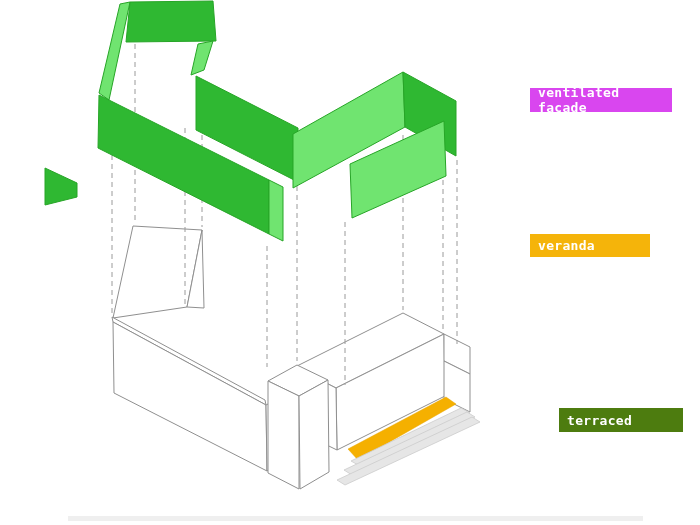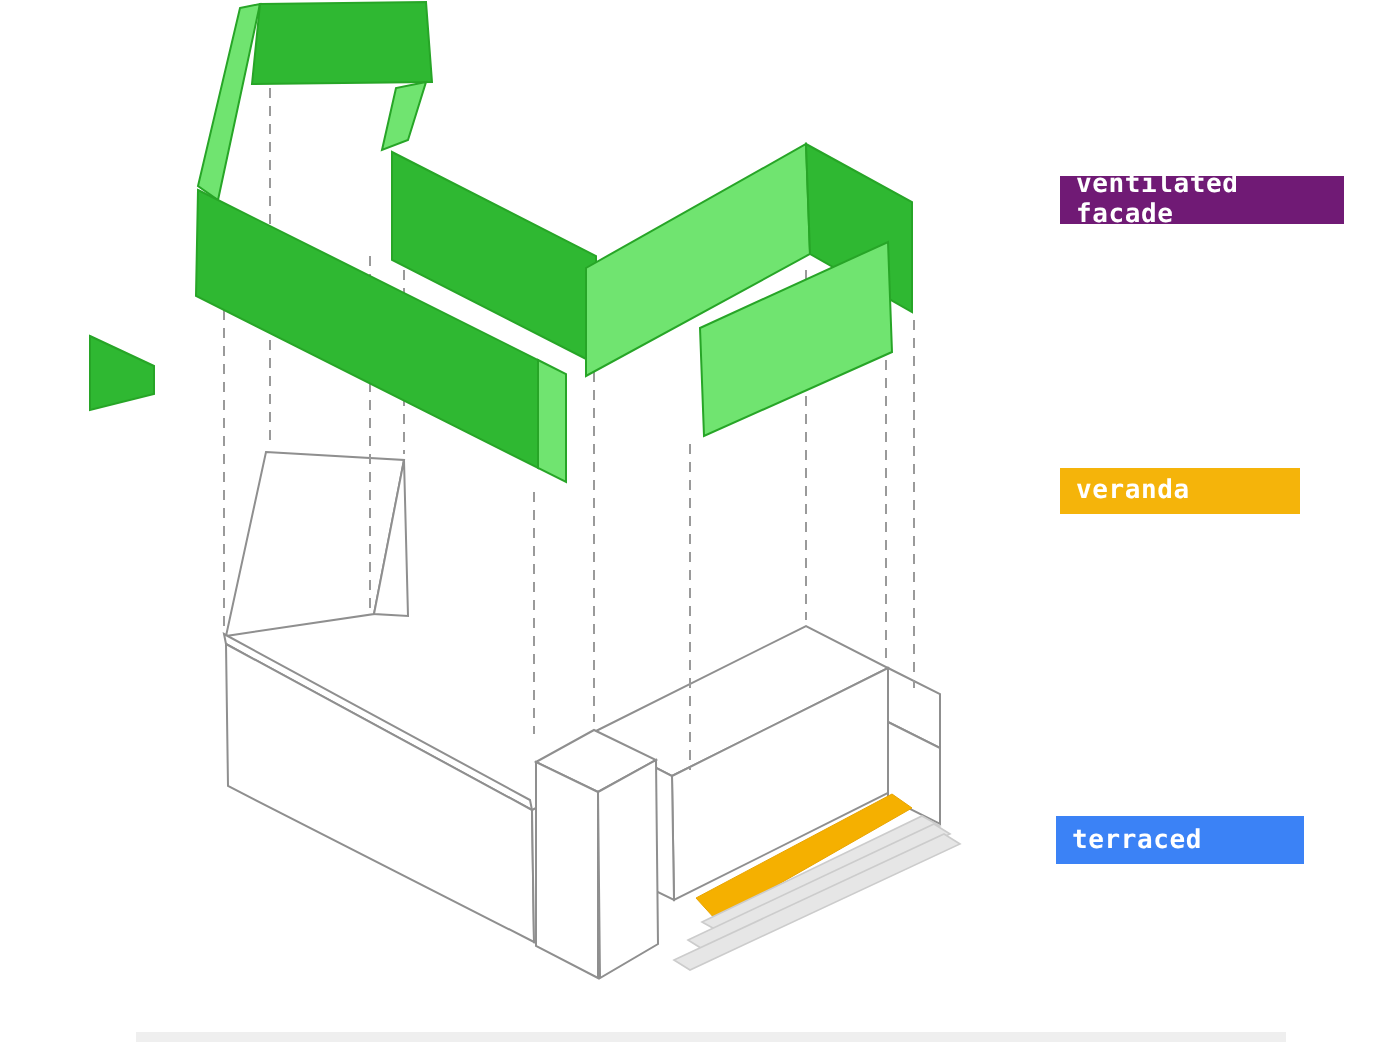--- a/index.html
+++ b/index.html
@@ -64,24 +64,24 @@
 
     <polygon points="348,449 446,397 456,404 358,460" stroke-width="0.5" fill="#f5b000" stroke="#e8a400"></polygon>
 
     <g stroke-width="0.8">
       <polygon points="351,461 461,408 470,413 360,466" fill="#e6e6e6" stroke="#cccccc"></polygon>
       <polygon points="344,470 467,412 475,417 352,475" fill="#e6e6e6" stroke="#cccccc"></polygon>
       <polygon points="337,480 472,417 480,422 345,485" fill="#e6e6e6" stroke="#cccccc"></polygon>
     </g>
   </svg>
 
-  <div class="legend-item legend-facade" style="background: #701a75;">
+  <div class="legend-item legend-facade" style="background: #d946ef;">
     <span>ventilated facade</span>
   </div>
   <div class="legend-item legend-veranda" style="background: rgb(245, 180, 10);">
     <span>veranda</span>
   </div>
-  <div class="legend-item legend-terraced" style="background: #3b82f6;">
+  <div class="legend-item legend-terraced" style="background: #4d7c0f; margin-left: 31px;">
     <span>terraced</span>
   </div>
 
   <div class="bottom-strip"></div>
 </div>
 
 </body></html>

